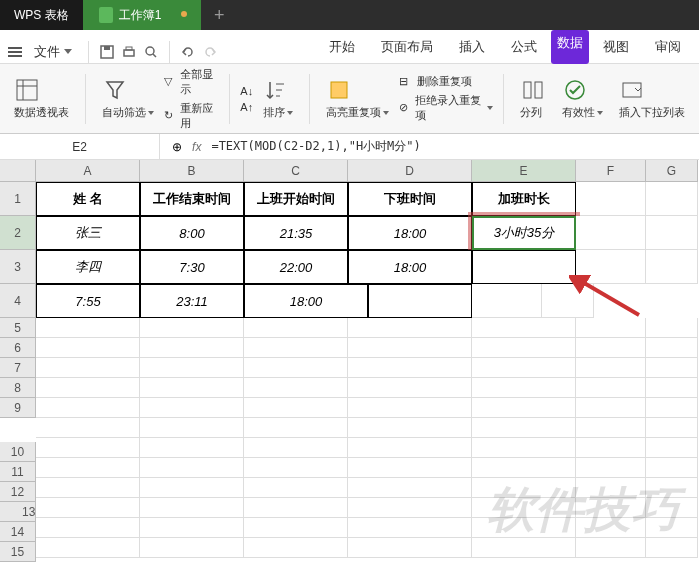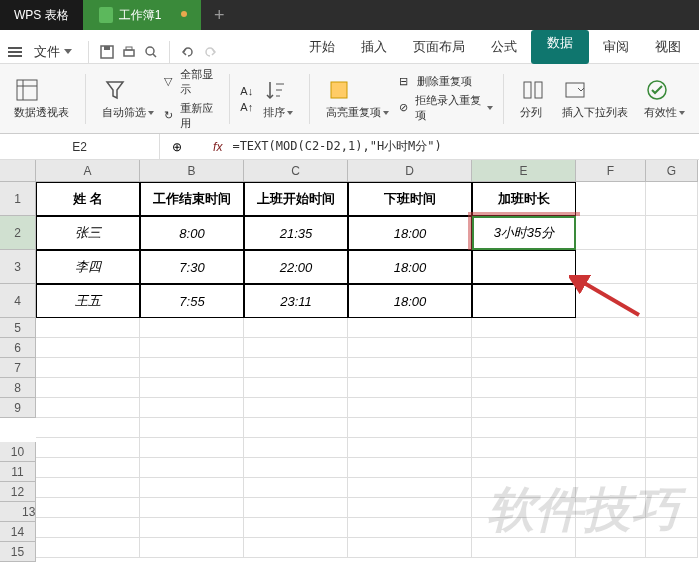--- a/index.html
+++ b/index.html
@@ -16,36 +16,36 @@
 .menubar { height: 34px; background: #fff; border-bottom: 1px solid #ddd; display: flex; align-items: center; padding: 0 6px; font-size: 13px; }
 .menu-left { display: flex; align-items: center; gap: 2px; margin-top: 10px; }
 .btn-menu { width: 18px; height: 18px; display: flex; flex-direction: column; justify-content: space-around; padding: 3px 2px; cursor: pointer; }
 .btn-menu span { height: 2px; background: #555; }
 .file-btn { display: flex; align-items: center; gap: 4px; padding: 4px 8px; color: #333; cursor: pointer; }
 .caret { width: 0; height: 0; border-left: 4px solid transparent; border-right: 4px solid transparent; border-top: 5px solid #666; }
 .sep { width: 1px; height: 22px; background: #ddd; margin: 0 6px; }
 .ico { width: 20px; height: 20px; cursor: pointer; display: flex; align-items: center; justify-content: center; color: #666; }
 .menu-tabs { display: flex; margin-left: auto; gap: 2px; }
 .menu-tab { padding: 8px 12px; cursor: pointer; color: #333; }
-.menu-tab.active { background: #0f766e; color: #fff; border-radius: 3px; padding: 4px 16px; }
+.menu-tab.active { background: #6d28d9; color: #fff; border-radius: 3px; padding: 4px 6px; }
 
 .toolbar { height: 70px; background: #f7f7f7; border-bottom: 1px solid #ccc; display: flex; align-items: center; padding: 4px 8px; font-size: 11px; gap: 4px; }
 .tool-group { display: flex; flex-direction: column; align-items: flex-start; gap: 2px; cursor: pointer; padding: 2px 6px; }
 .tool-icon { width: 26px; height: 26px; display: flex; align-items: center; justify-content: center; font-size: 18px; color: #555; }
 .tool-label { font-size: 11px; color: #333; white-space: nowrap; display: flex; align-items: center; gap: 2px; }
 .small-caret { width: 0; height: 0; border-left: 3px solid transparent; border-right: 3px solid transparent; border-top: 4px solid #666; }
 .tsep { width: 1px; height: 50px; background: #ddd; margin: 0 6px; }
 .tool-col { display: flex; flex-direction: column; gap: 4px; font-size: 11px; color: #333; }
 .tool-col-item { display: flex; align-items: center; gap: 4px; cursor: pointer; }
 .mini-ico { width: 14px; height: 14px; display: inline-block; }
 
 .namebox-row { height: 26px; display: flex; align-items: center; border-bottom: 1px solid #ddd; font-size: 12px; }
 .namebox { width: 160px; padding: 0 12px; text-align: center; border-right: 1px solid #ddd; height: 100%; line-height: 26px; color: #333; }
 .fx-area { display: flex; align-items: center; gap: 10px; padding: 0 12px; flex: 1; }
-.fx-icon { font-style: italic; color: #7f1d1d; cursor: pointer; margin-left: 21px; }
+.fx-icon { font-style: italic; color: #737373; cursor: pointer; }
 .formula { color: #333; font-family: Consolas, monospace; }
 
 .grid-area { position: relative; }
 .corner { position: absolute; left: 0; top: 0; width: 36px; height: 22px; background: #e8e8e8; border-right: 1px solid #bbb; border-bottom: 1px solid #bbb; }
 .col-headers { display: flex; margin-left: 36px; }
 .col-h { background: #e8e8e8; border-right: 1px solid #bbb; border-bottom: 1px solid #bbb; text-align: center; font-size: 12px; color: #555; height: 22px; line-height: 22px; }
 .col-h.sel { background: #d0e0d0; }
 .row-headers { position: absolute; left: 0; top: 22px; }
 .row-h { width: 36px; background: #e8e8e8; border-right: 1px solid #bbb; border-bottom: 1px solid #bbb; text-align: center; font-size: 12px; color: #555; }
 .row-h.sel { background: #d0e0d0; }
@@ -116,26 +116,26 @@
       </div>
     <div class="ico">
         <svg width="16" height="16" viewBox="0 0 16 16">
           <path d="M12 8 A4 4 0 1 0 8 12" fill="none" stroke="#ccc" stroke-width="1.5"></path>
           <polyline points="10,5 13,8 10,11" fill="none" stroke="#ccc" stroke-width="1.5"></polyline>
         </svg>
       </div>
   </div>
   <div class="menu-tabs">
     <div class="menu-tab">开始</div>
+    <div class="menu-tab">页面布局</div>
     <div class="menu-tab">插入</div>
-    <div class="menu-tab">页面布局</div>
     <div class="menu-tab">公式</div>
     <div class="menu-tab active">数据</div>
+    <div class="menu-tab">视图</div>
     <div class="menu-tab">审阅</div>
-    <div class="menu-tab">视图</div>
   </div>
 </div>
 
 <div class="toolbar">
   <div class="tool-group">
     <div class="tool-icon">
         <svg width="24" height="24" viewBox="0 0 24 24">
           <rect x="2" y="2" width="20" height="20" fill="none" stroke="#555"></rect>
           <line x1="2" y1="8" x2="22" y2="8" stroke="#555"></line>
           <line x1="8" y1="2" x2="8" y2="22" stroke="#555"></line>
@@ -214,37 +214,37 @@
         <svg width="24" height="24" viewBox="0 0 24 24">
           <rect x="3" y="4" width="7" height="16" fill="none" stroke="#555"></rect>
           <rect x="14" y="4" width="7" height="16" fill="none" stroke="#555"></rect>
         </svg>
       </div>
     <div class="tool-label">分列</div>
   </div>
   <div class="tool-group">
     <div class="tool-icon">
         <svg width="24" height="24" viewBox="0 0 24 24">
-          <rect x="3" y="5" width="18" height="14" fill="none" stroke="#555"></rect>
-          <polyline points="15,10 18,13 21,10" fill="none" stroke="#555"></polyline>
-        </svg>
-      </div>
-    <div class="tool-label">插入下拉列表</div>
-  </div>
-  <div class="tool-group">
-    <div class="tool-icon">
-        <svg width="24" height="24" viewBox="0 0 24 24">
           <circle cx="12" cy="12" r="9" fill="none" stroke="#3a8a3a" stroke-width="1.5"></circle>
           <polyline points="7,12 10,15 17,8" fill="none" stroke="#3a8a3a" stroke-width="2"></polyline>
         </svg>
       </div>
     <div class="tool-label">
         <span>有效性</span>
         <span class="small-caret"></span>
       </div>
+  </div>
+  <div class="tool-group">
+    <div class="tool-icon">
+        <svg width="24" height="24" viewBox="0 0 24 24">
+          <rect x="3" y="5" width="18" height="14" fill="none" stroke="#555"></rect>
+          <polyline points="15,10 18,13 21,10" fill="none" stroke="#555"></polyline>
+        </svg>
+      </div>
+    <div class="tool-label">插入下拉列表</div>
   </div>
 </div>
 
 <div class="namebox-row">
   <div class="namebox">E2</div>
   <div class="fx-area">
     <span>⊕</span>
     <span class="fx-icon">fx</span>
     <span class="formula">=TEXT(MOD(C2-D2,1),"H小时M分")</span>
   </div>
@@ -301,21 +301,20 @@
       <div class="cell-row">
         <div class="cell colA data" style="height: 34px;">李四</div>
         <div class="cell colB data" style="height: 34px;">7:30</div>
         <div class="cell colC data" style="height: 34px;">22:00</div>
         <div class="cell colD data" style="height: 34px;">18:00</div>
         <div class="cell colE data" style="height: 34px;"></div>
         <div class="cell colF" style="height: 34px;"></div>
         <div class="cell colG" style="height: 34px;"></div>
       </div>
       <div class="cell-row">
-        <div class="cell colA data" style="height: 34px;">王五</div>
         <div class="cell colB data" style="height: 34px;">7:55</div>
         <div class="cell colC data" style="height: 34px;">23:11</div>
         <div class="cell colD data" style="height: 34px;">18:00</div>
         <div class="cell colE data" style="height: 34px;"></div>
         <div class="cell colF" style="height: 34px;"></div>
         <div class="cell colG" style="height: 34px;"></div>
       </div>
       <div class="cell-row">
         <div class="cell colA" style="height: 20px;"></div>
         <div class="cell colB" style="height: 20px;"></div>

